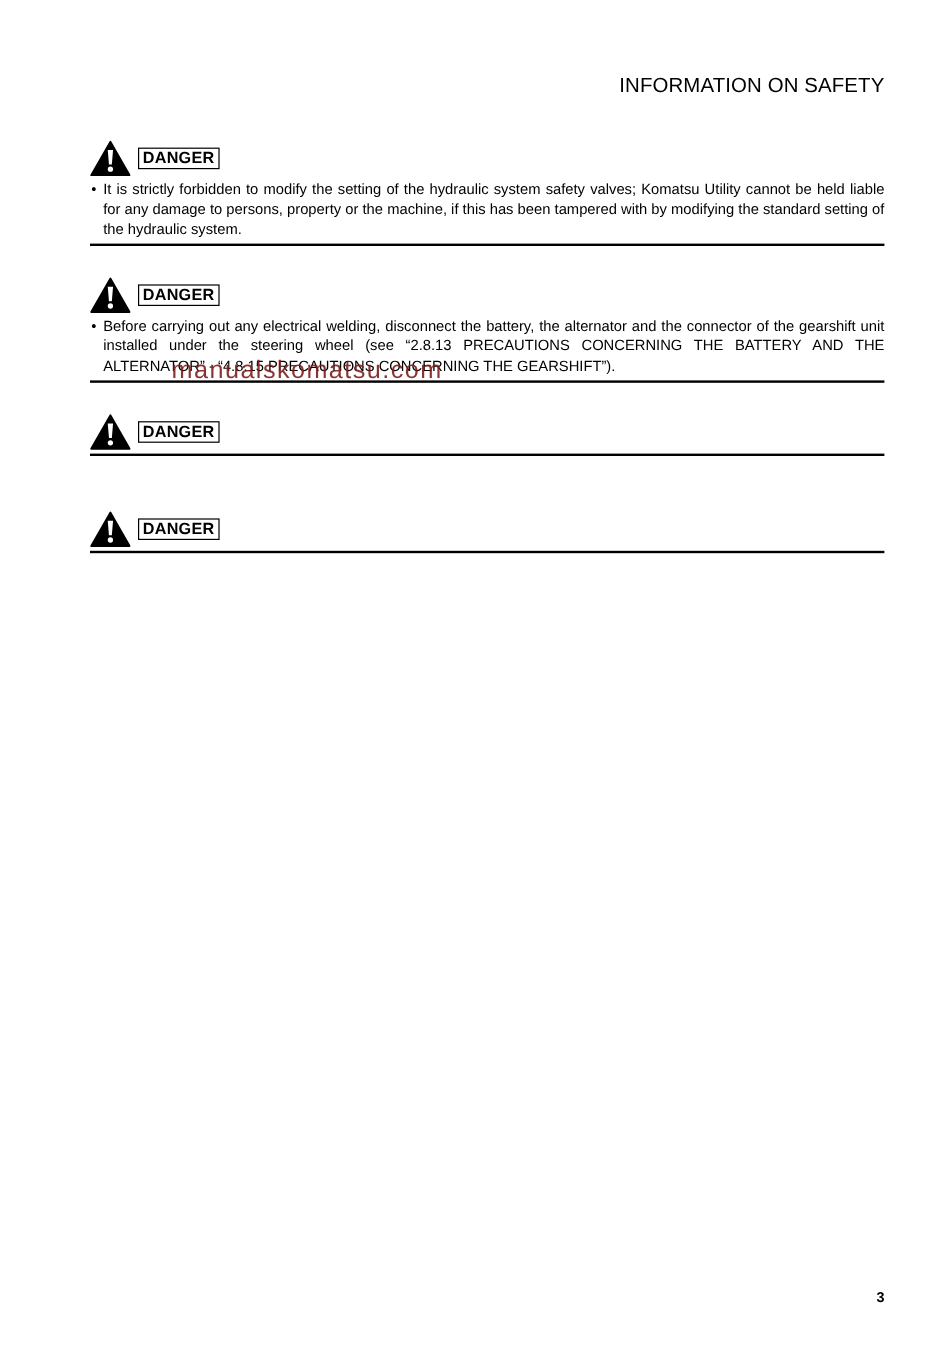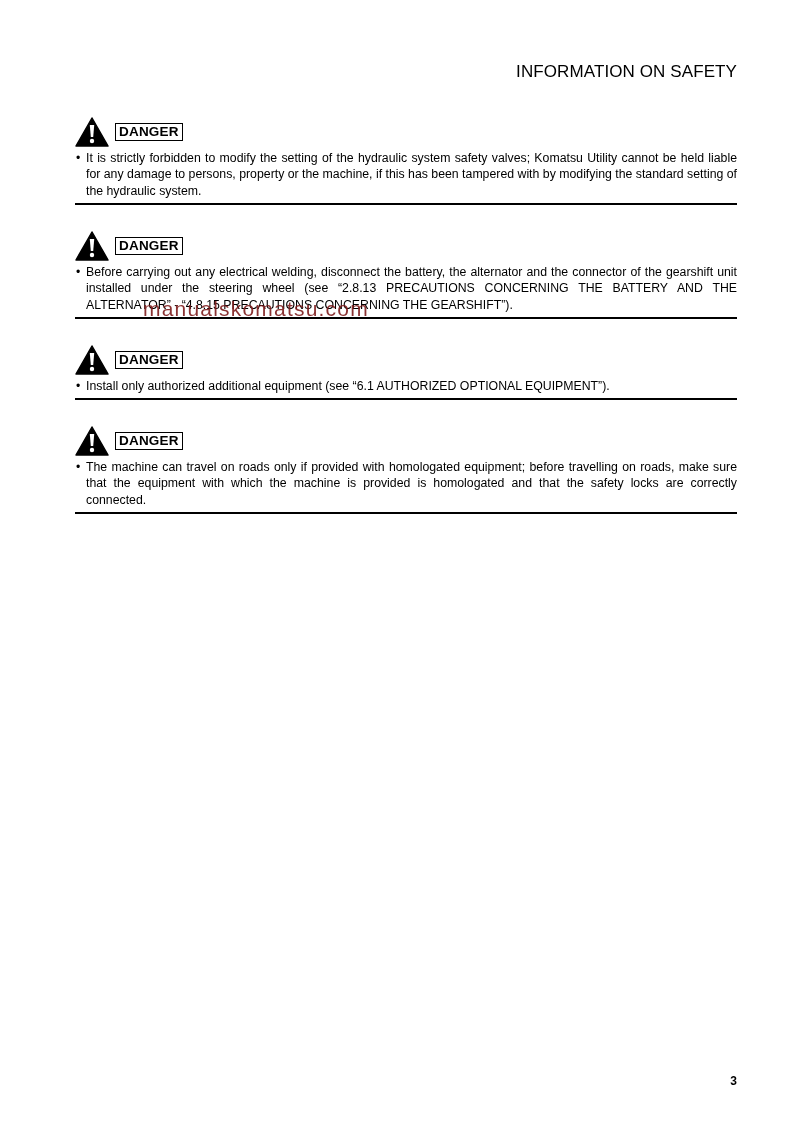--- a/index.html
+++ b/index.html
@@ -52,32 +52,30 @@
 
 <div class="block" style="top:346px;">
   <div class="warn">
     <svg width="34" height="30" viewBox="0 0 34 30">
       <path d="M17 1 L33 29 L1 29 Z" fill="#000" stroke="#000" stroke-linejoin="round" stroke-width="1.5"></path>
       <path d="M14.8 8 L19.2 8 L18.2 20 L15.8 20 Z" fill="#fff"></path>
       <circle cx="17" cy="24" r="2.2" fill="#fff"></circle>
     </svg>
     <span class="label">DANGER</span>
   </div>
-  <div class="text">Install only authorized additional equipment (see “6.1 AUTHORIZED OPTIONAL EQUIPMENT”).</div>
   <div class="rule"></div>
 </div>
 
 <div class="block" style="top:427px;">
   <div class="warn">
     <svg width="34" height="30" viewBox="0 0 34 30">
       <path d="M17 1 L33 29 L1 29 Z" fill="#000" stroke="#000" stroke-linejoin="round" stroke-width="1.5"></path>
       <path d="M14.8 8 L19.2 8 L18.2 20 L15.8 20 Z" fill="#fff"></path>
       <circle cx="17" cy="24" r="2.2" fill="#fff"></circle>
     </svg>
     <span class="label">DANGER</span>
   </div>
-  <div class="text">The machine can travel on roads only if provided with homologated equipment; before travelling on roads, make sure that the equipment with which the machine is provided is homologated and that the safety locks are correctly connected.</div>
   <div class="rule"></div>
 </div>
 
 <div class="watermark">manualskomatsu.com</div>
 
 <div class="pagenum">3</div>
 
 </body></html>

